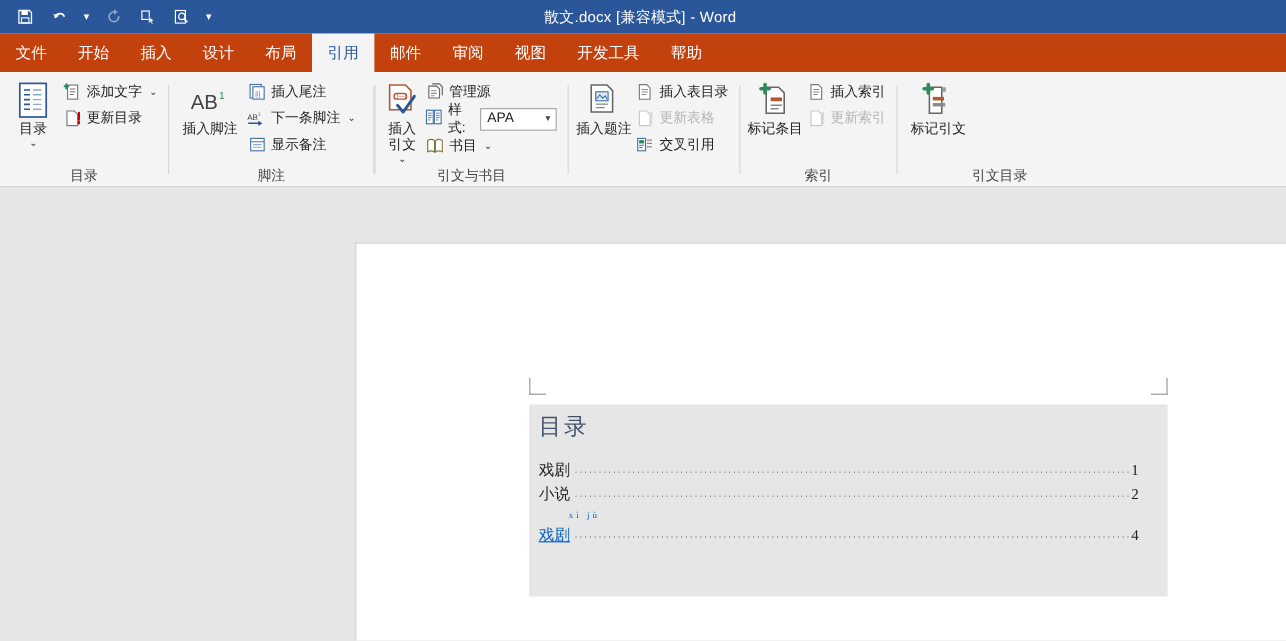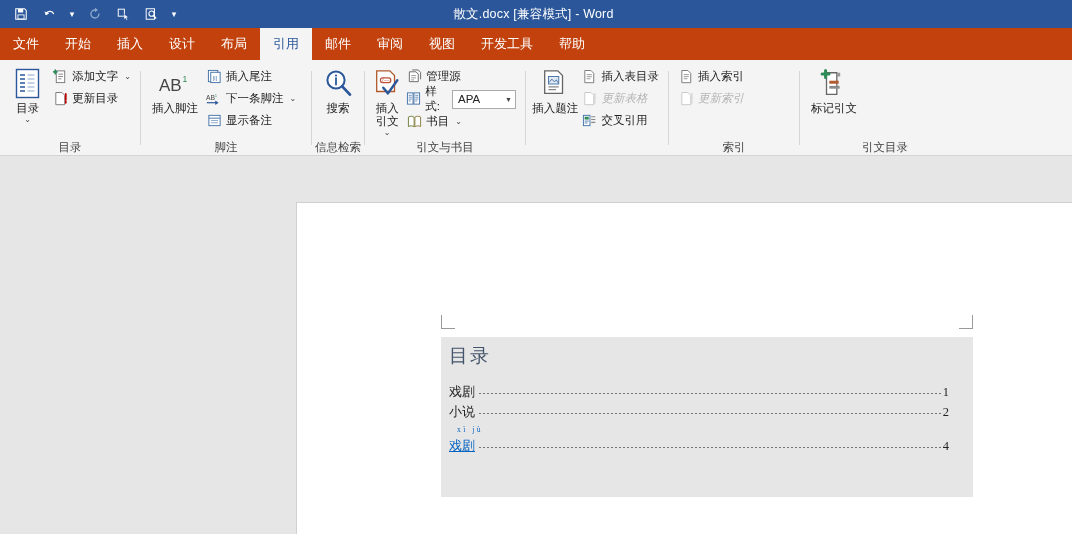--- a/index.html
+++ b/index.html
@@ -72,21 +72,21 @@
   .bigbtn .ico { height:34px; display:flex; align-items:center; justify-content:center; }
   .bigbtn .lbl { font-size:11.5px; color:#222; text-align:center; line-height:13px; margin-top:1px; }
   .bigbtn .chev { font-size:8px; color:#444; line-height:8px; margin-top:1px; }
 
   
   .smallcol { display:flex; flex-direction:column; gap:1px; padding-top:3px; }
   .smallbtn {
     display:flex; align-items:center; gap:4px; height:21px; padding:0 3px;
     font-size:11.5px; color:#222; white-space:nowrap;
   }
-  .smallbtn.disabled { color:#b4b4b4;font-style:italic; }
+  .smallbtn.disabled { color:#b4b4b4; }
   .smallbtn .ico { width:16px; height:16px; display:flex; align-items:center; justify-content:center; }
   .smallbtn .chev { font-size:8px; color:#444; margin-left:2px; }
 
   .stylerow { display:flex; align-items:center; gap:4px; height:22px; padding:0 3px; font-size:11.5px; color:#222; }
   .combo {
     width:72px; height:19px; border:1px solid #aaa; background:#fff;
     display:flex; align-items:center; justify-content:space-between;
     padding:0 3px 0 5px; font-size:11.5px; color:#222;
   }
   .combo .cv { font-size:11.5px; }
@@ -308,36 +308,20 @@
                     <path d="M4.2 8h7.5M4.2 10.4h7.5" stroke="#8aa8cf" stroke-width="1"></path>
                   </svg>
                 </span>
                 <span>显示备注</span>
               </div>
             </div>
           </div>
           <div class="group-label">脚注</div>
         </div>
         <div class="group-sep"></div>
-        <div class="group" style="width: 52px;">
-          <div class="group-body">
-            <div class="bigbtn">
-              <div class="ico">
-                <svg width="30" height="32" viewBox="0 0 30 32">
-                  <circle cx="13" cy="12" r="8.6" fill="#fff" stroke="#2b579a" stroke-width="2"></circle>
-                  <path d="M19.2 18.4 L27 26.6" stroke="#2b579a" stroke-width="2.8" stroke-linecap="round"></path>
-                  <circle cx="13" cy="7.6" r="1.1" fill="#2b579a"></circle>
-                  <path d="M13 10.2 L13 16.6" stroke="#2b579a" stroke-width="1.8" stroke-linecap="round"></path>
-                </svg>
-              </div>
-              <div class="lbl">搜索</div>
-            </div>
-          </div>
-          <div class="group-label">信息检索</div>
-        </div>
         <div class="group-sep"></div>
         <div class="group" style="width: 160px;">
           <div class="group-body">
             <div class="bigbtn">
               <div class="ico">
                 <svg width="30" height="32" viewBox="0 0 32 32">
                   <path d="M5 2 h14 l5 5 v17 H5z" fill="#fff" stroke="#b05a2e" stroke-width="1.4"></path>
                   <rect x="9" y="9.5" width="11" height="5" rx="2.2" fill="#fff" stroke="#c1503a" stroke-width="1.3"></rect>
                   <text x="11" y="13.6" font-family="Liberation Sans, sans-serif" font-size="5.5" fill="#c1503a">(—)</text>
                   <path d="M12 20 L17 26 L27 12" fill="none" stroke="#2b579a" stroke-width="2.6" stroke-linecap="round" stroke-linejoin="round"></path>
@@ -427,20 +411,31 @@
                   </svg>
                 </span>
                 <span>交叉引用</span>
               </div>
             </div>
           </div>
         </div>
         <div class="group-sep"></div>
         <div class="group" style="width: 130px;">
           <div class="group-body">
+            <div class="bigbtn">
+              <div class="ico">
+                <svg width="30" height="32" viewBox="0 0 32 32">
+                  <path d="M8 4 h11 l5 5 v18 H8z" fill="#fff" stroke="#666" stroke-width="1.4"></path>
+                  <rect x="12" y="13" width="10" height="3.4" fill="#b05a2e"></rect>
+                  <path d="M12 20h10M12 23h7" stroke="#888" stroke-width="1.3"></path>
+                  <path d="M7 1.6 L7 9 M3.3 5.3 L10.7 5.3" stroke="#2e8b57" stroke-width="3.2" stroke-linecap="round"></path>
+                </svg>
+              </div>
+              <div class="lbl">标记条目</div>
+            </div>
             <div class="smallcol">
               <div class="smallbtn">
                 <span class="ico">
                   <svg width="15" height="15" viewBox="0 0 16 16">
                     <path d="M3 1.6 h6.5 l3 3 v10 h-9.5z" fill="#fff" stroke="#777" stroke-width="1"></path>
                     <path d="M5 6h5.5M5 8.2h5.5M5 10.4h4" stroke="#888" stroke-width=".9"></path>
                   </svg>
                 </span>
                 <span>插入索引</span>
               </div>
@@ -542,21 +537,21 @@
           <div class="toc-row" style="top: 180px;">
             <span class="txt">戏剧</span>
             <span class="leader"></span>
             <span class="pg">1</span>
           </div>
           <div class="toc-row" style="top: 200px;">
             <span class="txt">小说</span>
             <span class="leader"></span>
             <span class="pg">2</span>
           </div>
-          <div class="ruby" style="left: 160px; top: 222px;">xì jù</div>
+          <div class="ruby" style="left: 177px; top: 222px;">xì jù</div>
           <div class="toc-row link" style="top: 234px;">
             <span class="txt">戏剧</span>
             <span class="leader"></span>
             <span class="pg">4</span>
           </div>
         </div>
     </div>
 
   </div>
 </div>

